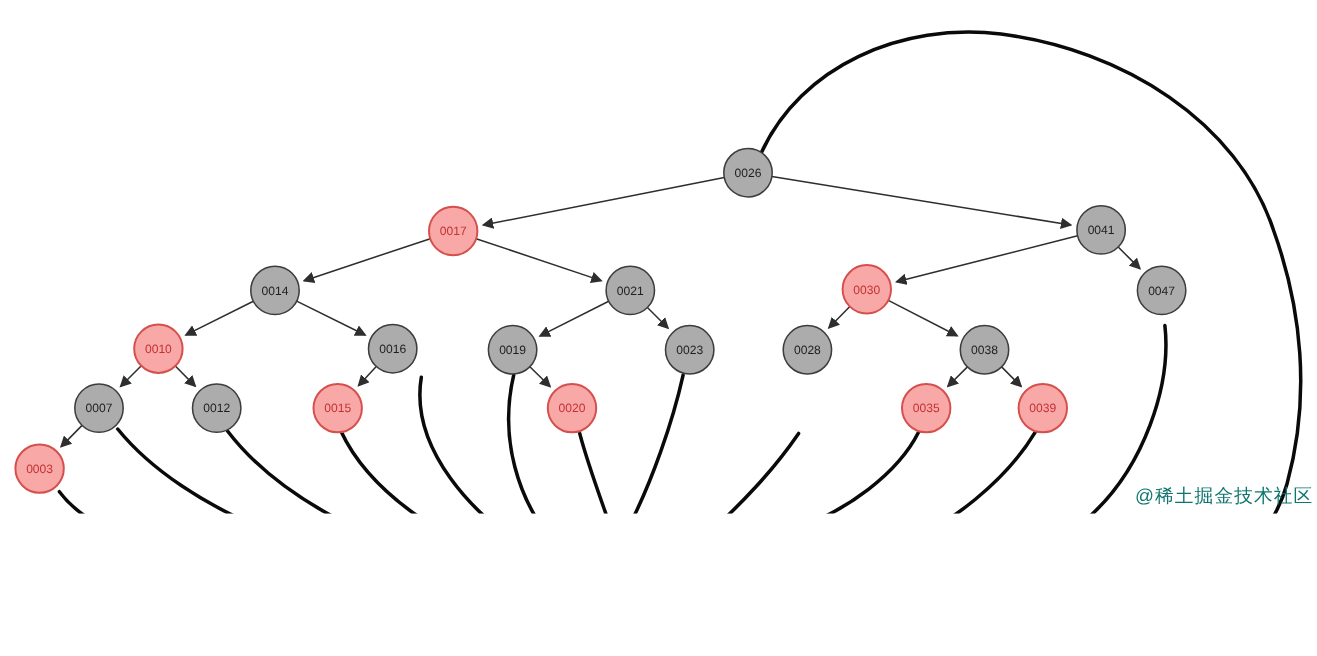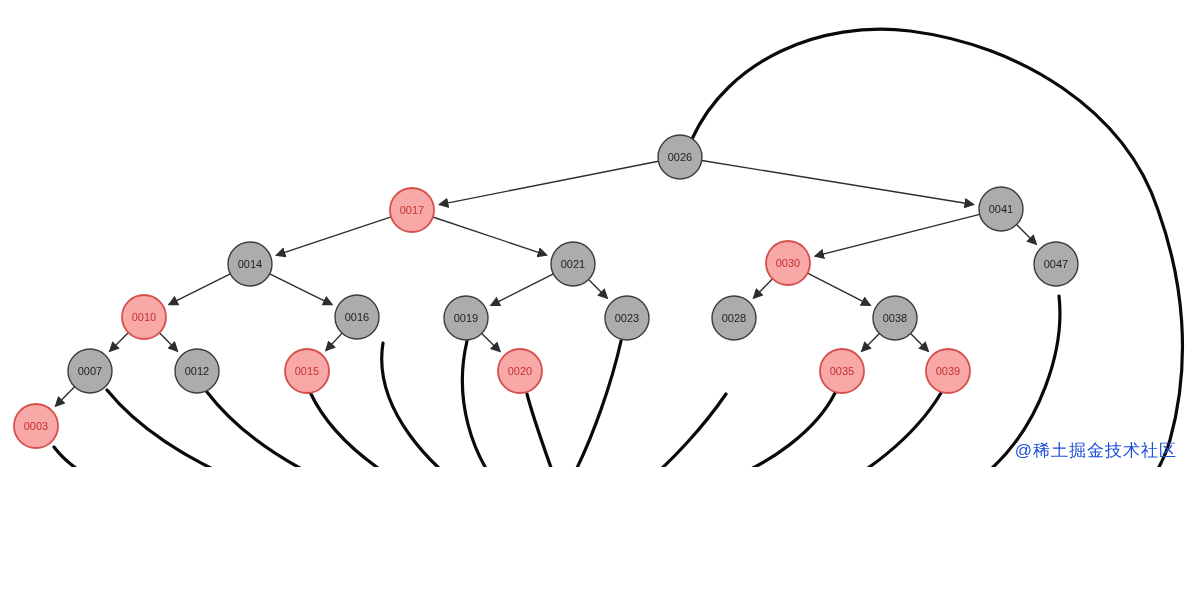--- a/index.html
+++ b/index.html
@@ -16,25 +16,25 @@
     overflow: hidden;
     text-align: right;
   }
   .canvas svg {
     position: absolute;
     left: 0;
     top: 0;
   }
   .watermark {
     position: absolute;
-    right: 20px;
+    right: 3px;
     bottom: 5px;
     font-size: 17px;
     letter-spacing: 1px;
-    color: #1d4ed8;
+    color: #0f766e;
     user-select: none;
   }
 </style>
 </head>
 <body>
 
 <div class="canvas">
   <svg id="tree-svg" width="1197" height="596" viewBox="0 0 1197 596">
       <defs>
         <marker id="arw" viewBox="0 0 10 10" refX="8.5" refY="5" markerWidth="7.5" markerHeight="7.5" orient="auto">

